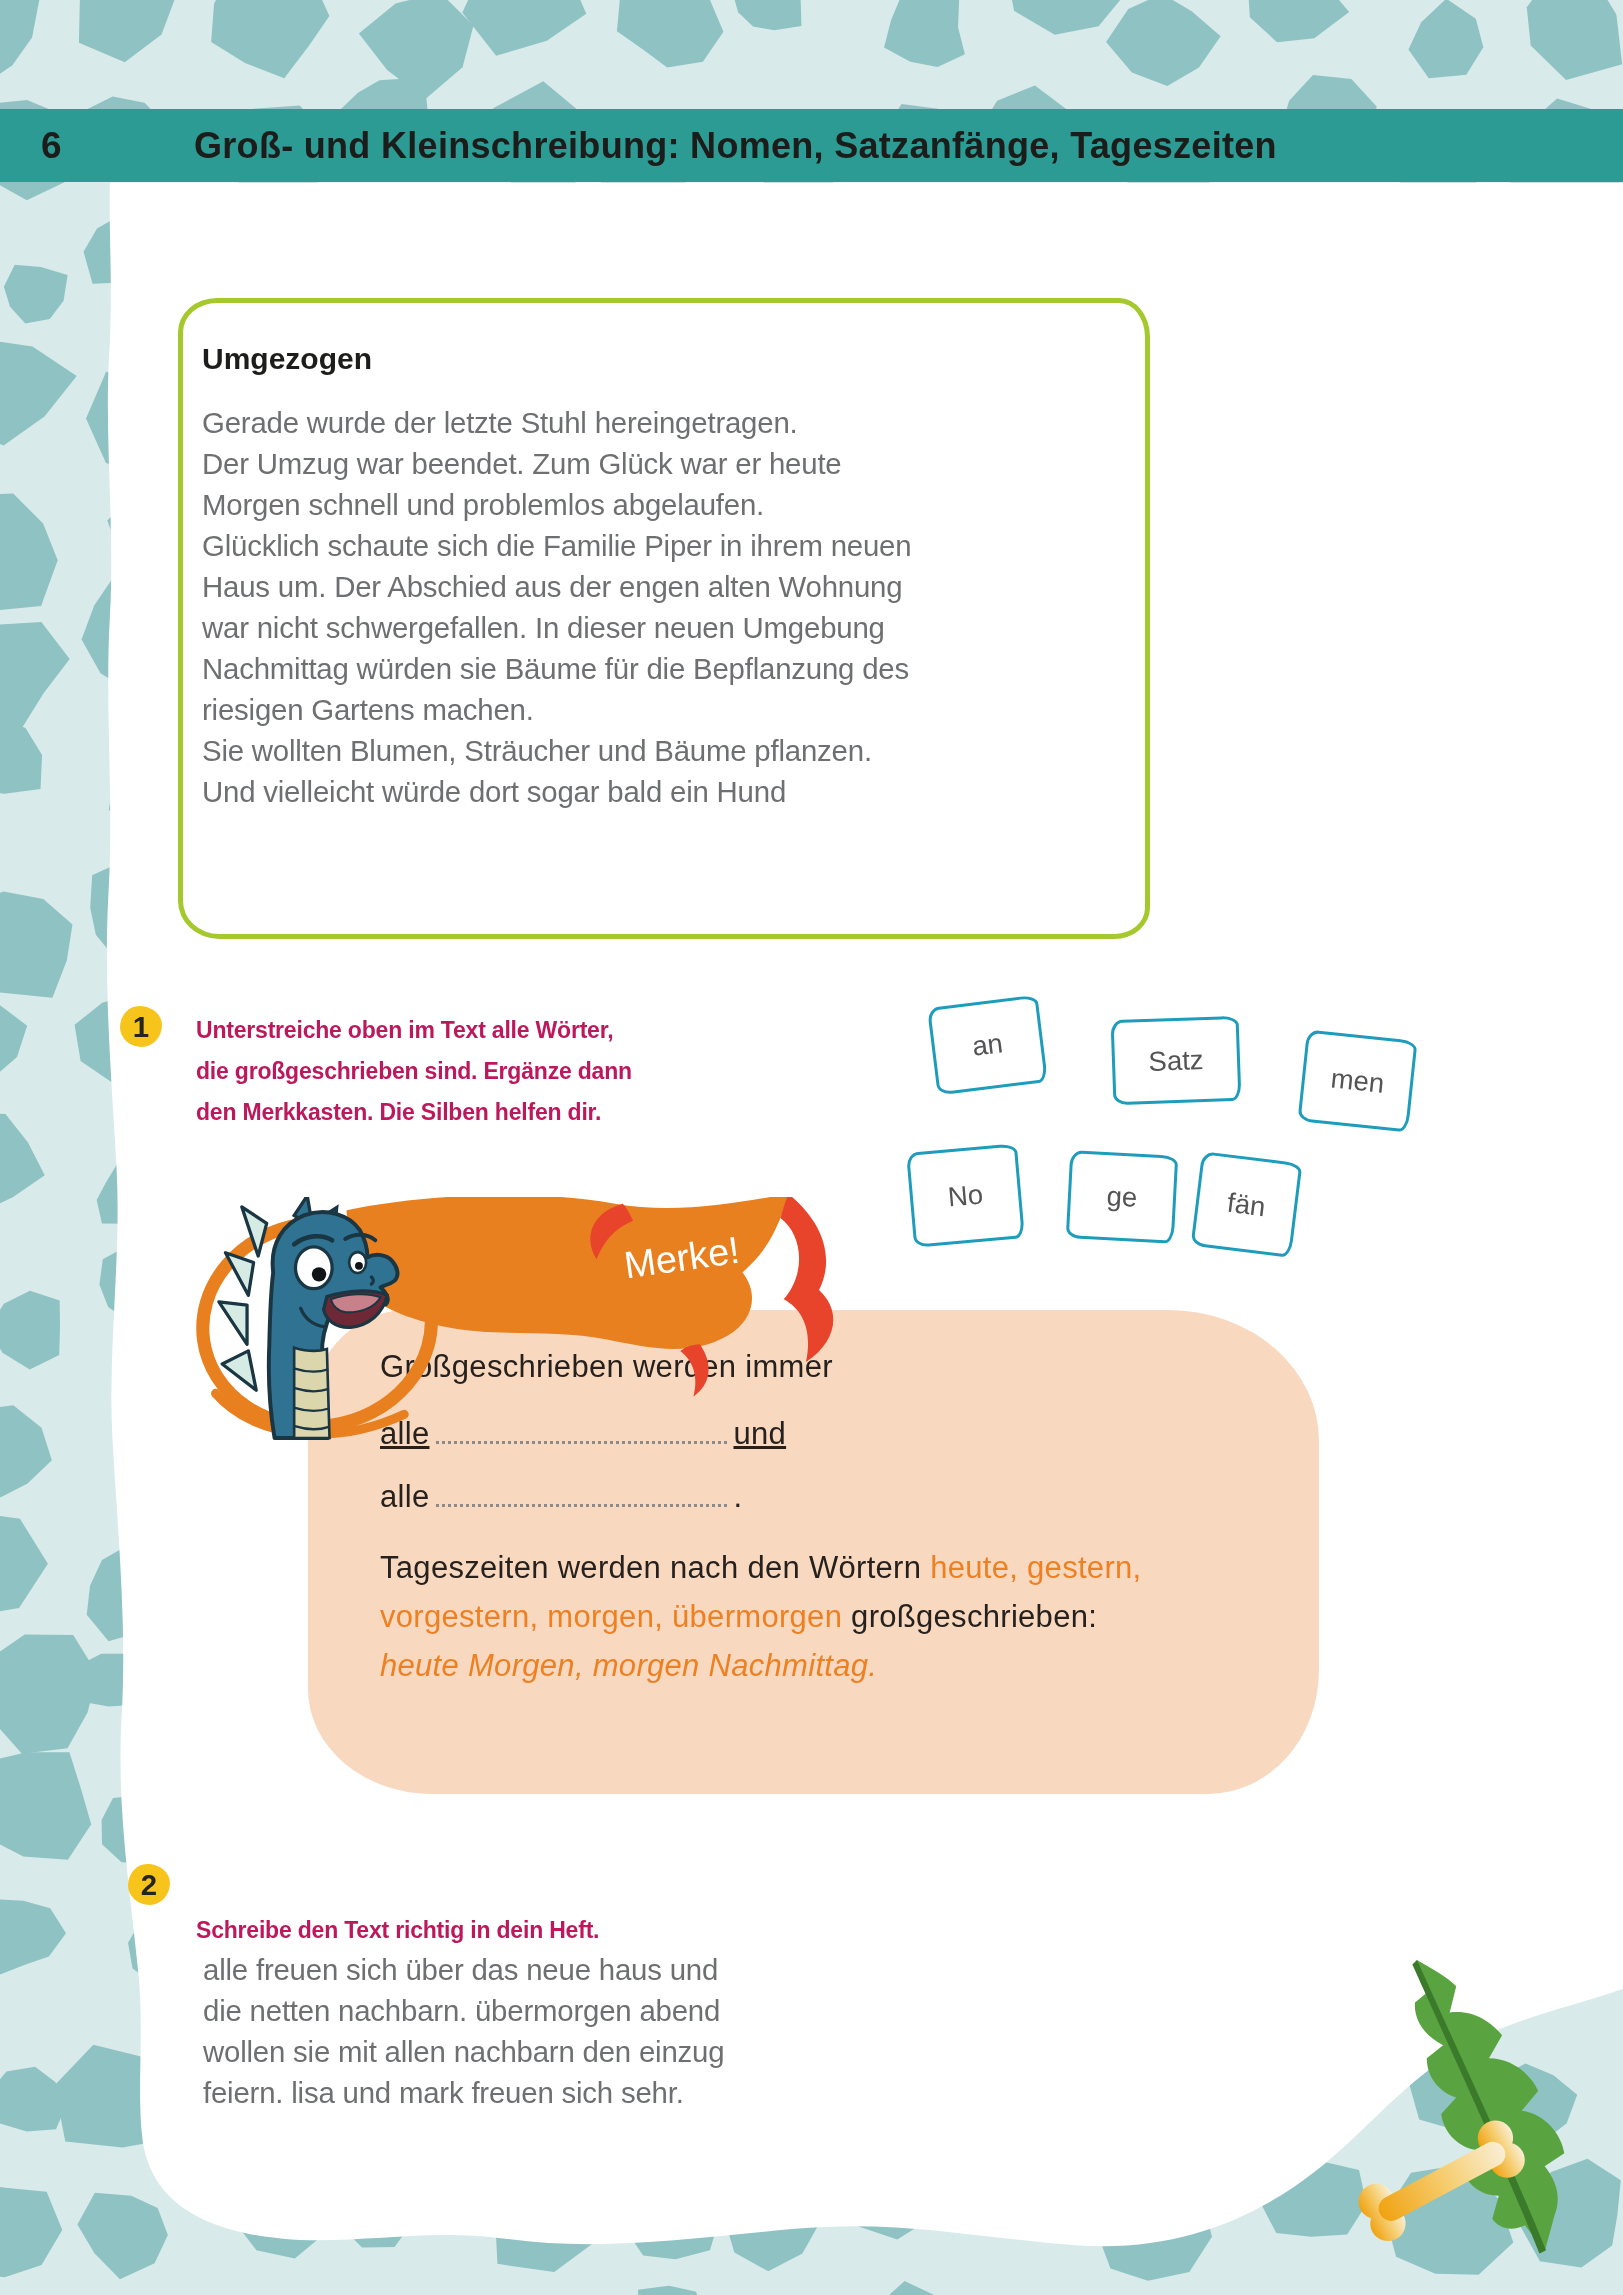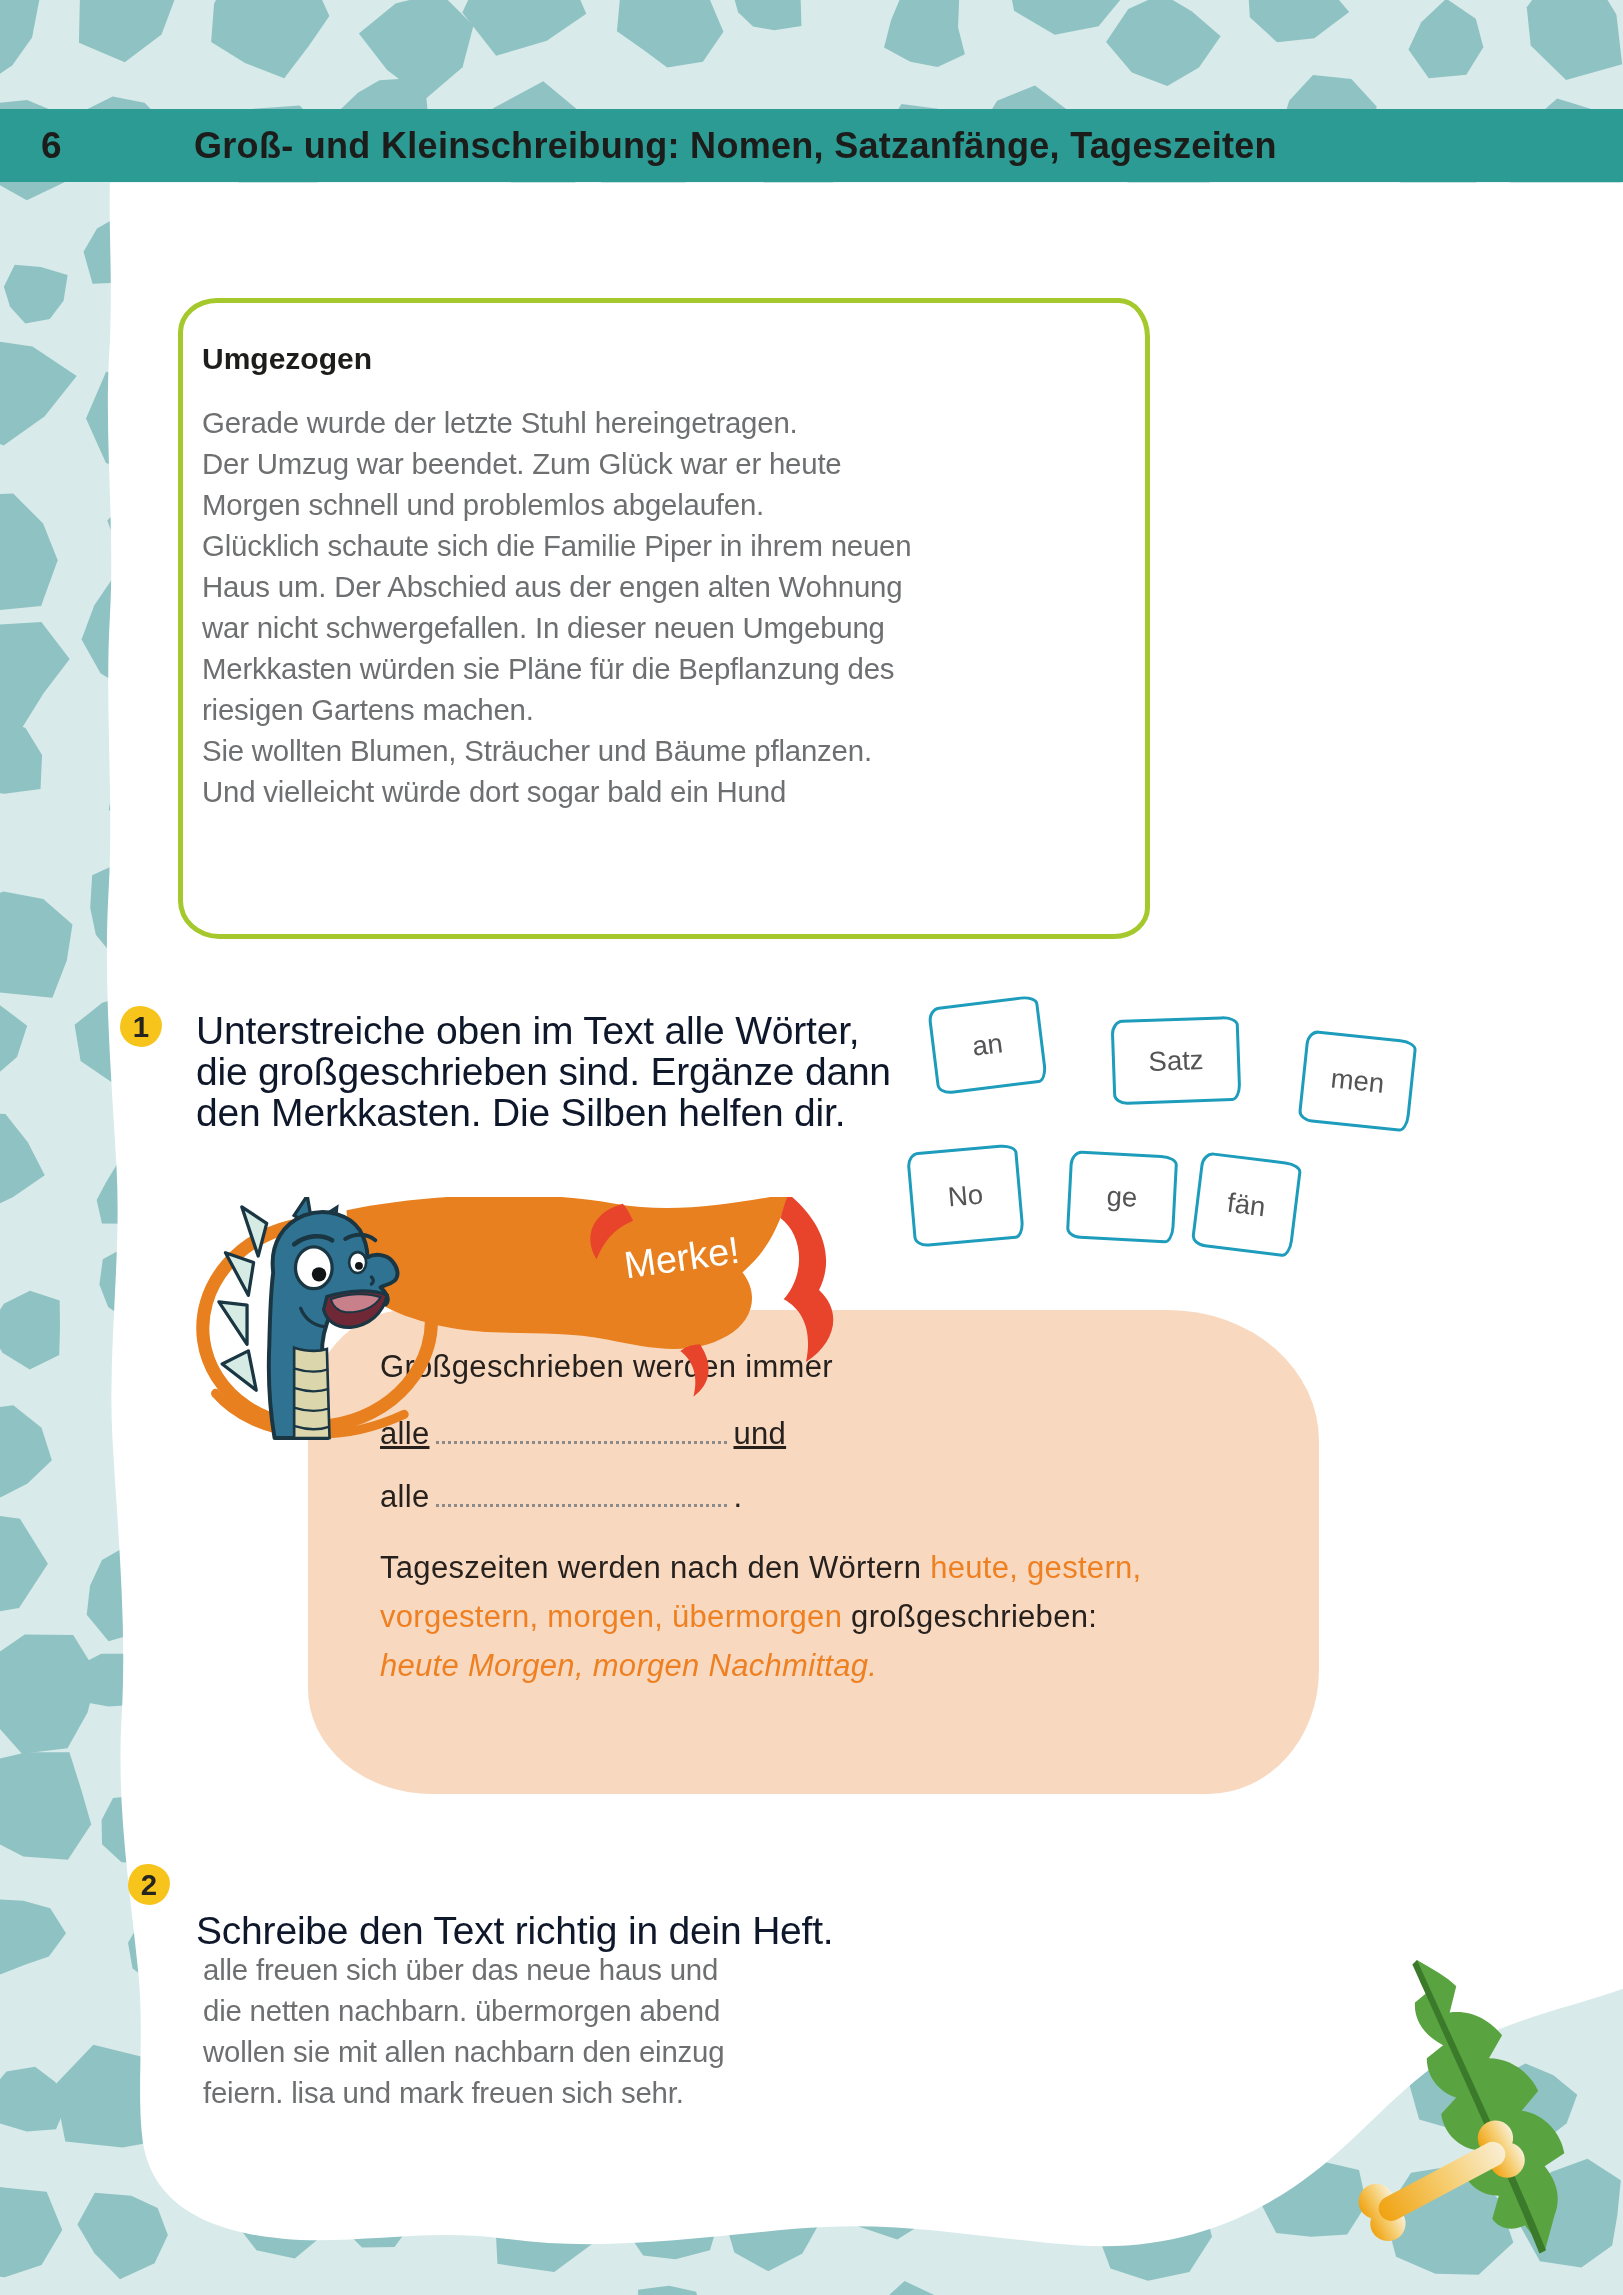--- a/index.html
+++ b/index.html
@@ -21,21 +21,21 @@
     left:178px;top:298px;width:972px;height:641px;box-sizing:border-box;
     background:#fff;border:5.9px solid #a5c92d;border-radius:39px 31px 36px 41px / 34px 39px 31px 38px;
   }
   .story-title{left:202px;top:342px;font-size:30px;font-weight:bold;color:#1d1d1b;}
   .story-text{left:202px;top:402px;width:929px;font-size:29.4px;line-height:41px;color:#6e6f71;letter-spacing:-0.2px;}
   
   .badge{
     width:42px;height:41px;background:#f6c41b;border-radius:46% 54% 48% 52% / 52% 46% 54% 48%;
     text-align:center;line-height:41px;font-size:29.4px;font-weight:bold;color:#252520;
   }
-  .task-text{font-size:39px;line-height:41px;color:#0f172a;font-weight:normal;letter-spacing:-0.2px;}
+  .task-text{font-size:23px;line-height:41px;color:#be185d;font-weight:bold;letter-spacing:-0.2px;}
   
   .card{
     box-sizing:border-box;background:#fff;border:3.9px solid #1d9cbc;
     border-radius:11.8px 17px 9.2px 14.4px / 14.4px 9.2px 17px 10.5px;
     display:flex;align-items:center;justify-content:center;
     font-size:27.5px;color:#545456;
   }
   
   .notebox{
     left:308px;top:1310px;width:1011px;height:484px;background:#f8d9c0;
@@ -326,21 +326,21 @@
 
 <div class="abs storybox"></div>
 <div class="abs story-title">Umgezogen</div>
 <div class="abs story-text">
   <div>Gerade wurde der letzte Stuhl hereingetragen.</div>
   <div>Der Umzug war beendet. Zum Glück war er heute</div>
   <div>Morgen schnell und problemlos abgelaufen.</div>
   <div>Glücklich schaute sich die Familie Piper in ihrem neuen</div>
   <div>Haus um. Der Abschied aus der engen alten Wohnung</div>
   <div>war nicht schwergefallen. In dieser neuen Umgebung</div>
-  <div>Merkkasten würden sie Pläne für die Bepflanzung des</div>
+  <div>Nachmittag würden sie Bäume für die Bepflanzung des</div>
   <div>riesigen Gartens machen.</div>
   <div>Sie wollten Blumen, Sträucher und Bäume pflanzen.</div>
   <div>Und vielleicht würde dort sogar bald ein Hund</div>
 </div>
 
 <div class="abs badge" style="left:120px;top:1006px;">1</div>
 <div class="abs task-text" style="left:196px;top:1010px;">
   <div>Unterstreiche oben im Text alle Wörter,</div>
   <div>die großgeschrieben sind. Ergänze dann</div>
   <div>den Merkkasten. Die Silben helfen dir.</div>

